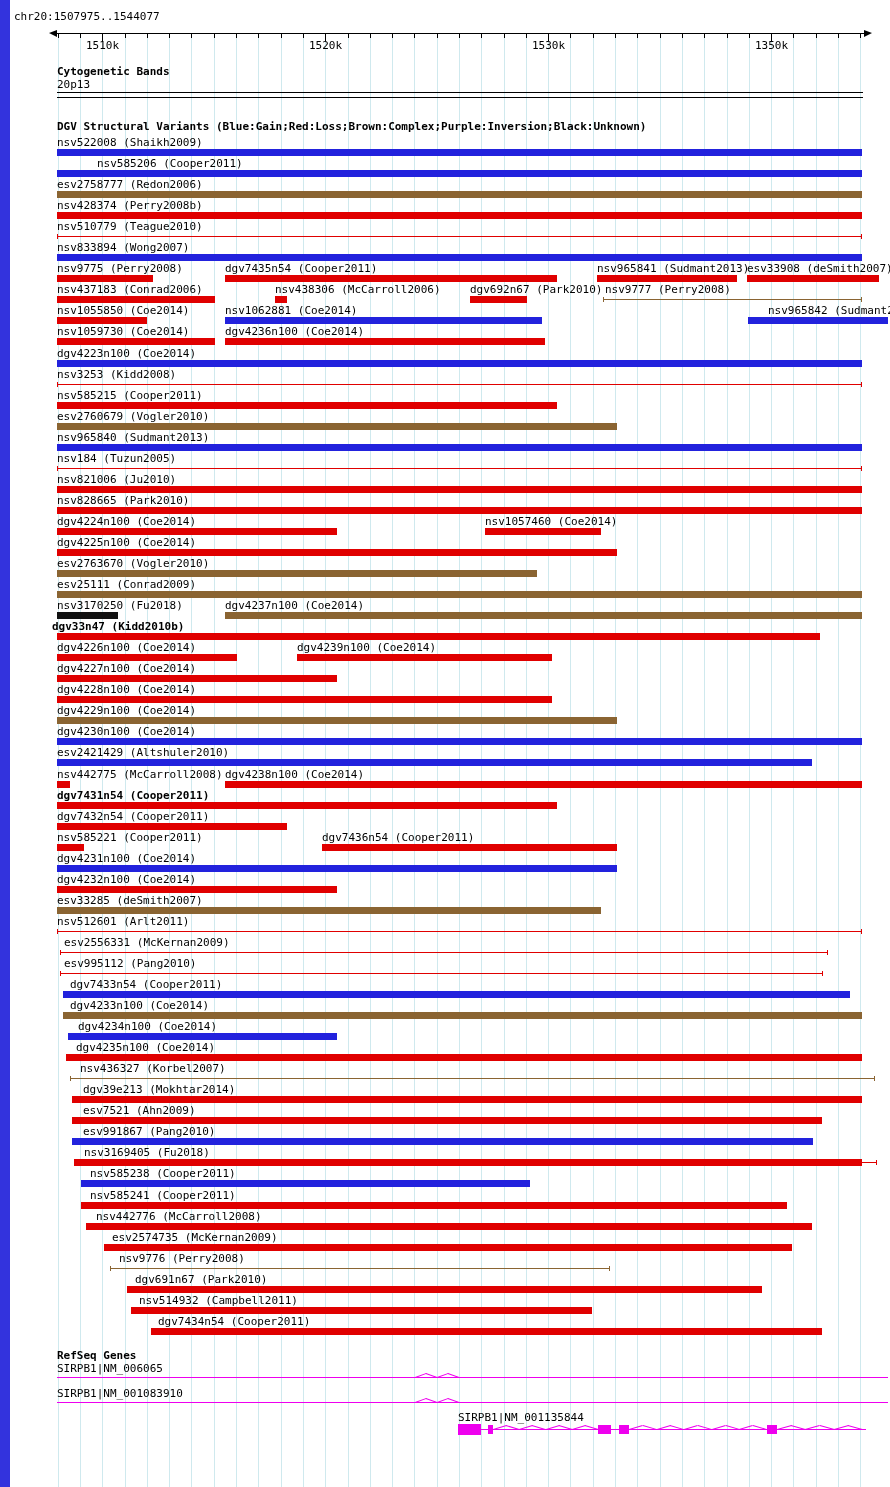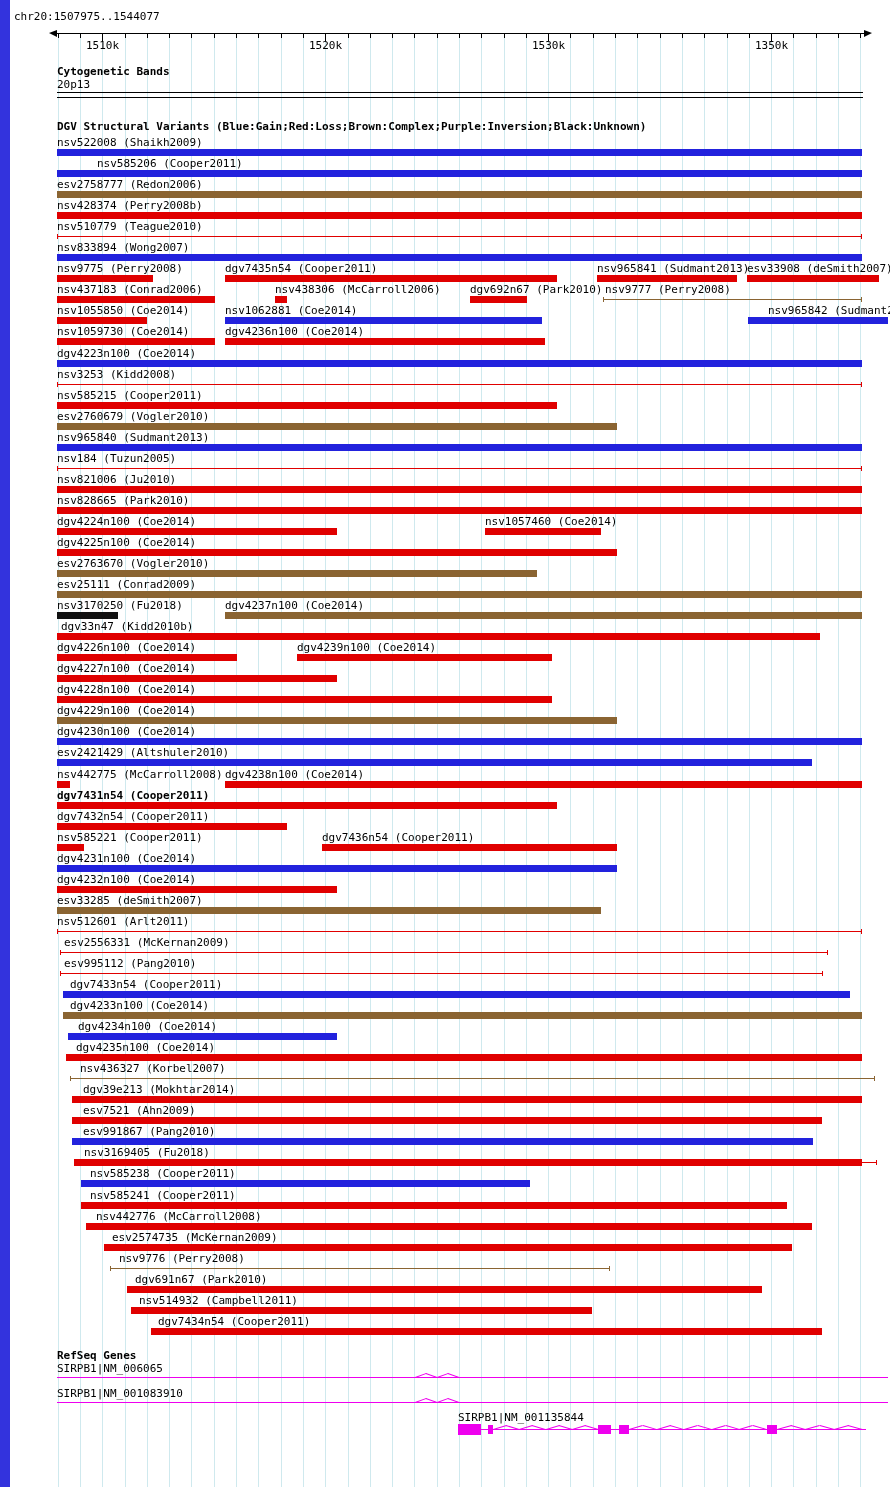--- a/index.html
+++ b/index.html
@@ -177,21 +177,21 @@
       <div style="left: 57px; top: 537px;">dgv4225n100 (Coe2014)</div>
       <div style="left: 57px; top: 549px; width: 560px; height: 7px; background: rgb(224, 0, 0);"></div>
       <div style="left: 57px; top: 558px;">esv2763670 (Vogler2010)</div>
       <div style="left: 57px; top: 570px; width: 480px; height: 7px; background: rgb(138, 100, 50);"></div>
       <div style="left: 57px; top: 579px;">esv25111 (Conrad2009)</div>
       <div style="left: 57px; top: 591px; width: 805px; height: 7px; background: rgb(138, 100, 50);"></div>
       <div style="left: 57px; top: 600px;">nsv3170250 (Fu2018)</div>
       <div style="left: 57px; top: 612px; width: 61px; height: 7px; background: rgb(17, 17, 17);"></div>
       <div style="left: 225px; top: 600px;">dgv4237n100 (Coe2014)</div>
       <div style="left: 225px; top: 612px; width: 637px; height: 7px; background: rgb(138, 100, 50);"></div>
-      <div style="left: 61px; top: 621px;">dgv33n47 (Kidd2010b)</div>
+      <div style="left: 52px; top: 621px; font-weight: bold;">dgv33n47 (Kidd2010b)</div>
       <div style="left: 57px; top: 633px; width: 763px; height: 7px; background: rgb(224, 0, 0);"></div>
       <div style="left: 57px; top: 642px;">dgv4226n100 (Coe2014)</div>
       <div style="left: 57px; top: 654px; width: 180px; height: 7px; background: rgb(224, 0, 0);"></div>
       <div style="left: 297px; top: 642px;">dgv4239n100 (Coe2014)</div>
       <div style="left: 297px; top: 654px; width: 255px; height: 7px; background: rgb(224, 0, 0);"></div>
       <div style="left: 57px; top: 663px;">dgv4227n100 (Coe2014)</div>
       <div style="left: 57px; top: 675px; width: 280px; height: 7px; background: rgb(224, 0, 0);"></div>
       <div style="left: 57px; top: 684px;">dgv4228n100 (Coe2014)</div>
       <div style="left: 57px; top: 696px; width: 495px; height: 7px; background: rgb(224, 0, 0);"></div>
       <div style="left: 57px; top: 705px;">dgv4229n100 (Coe2014)</div>

